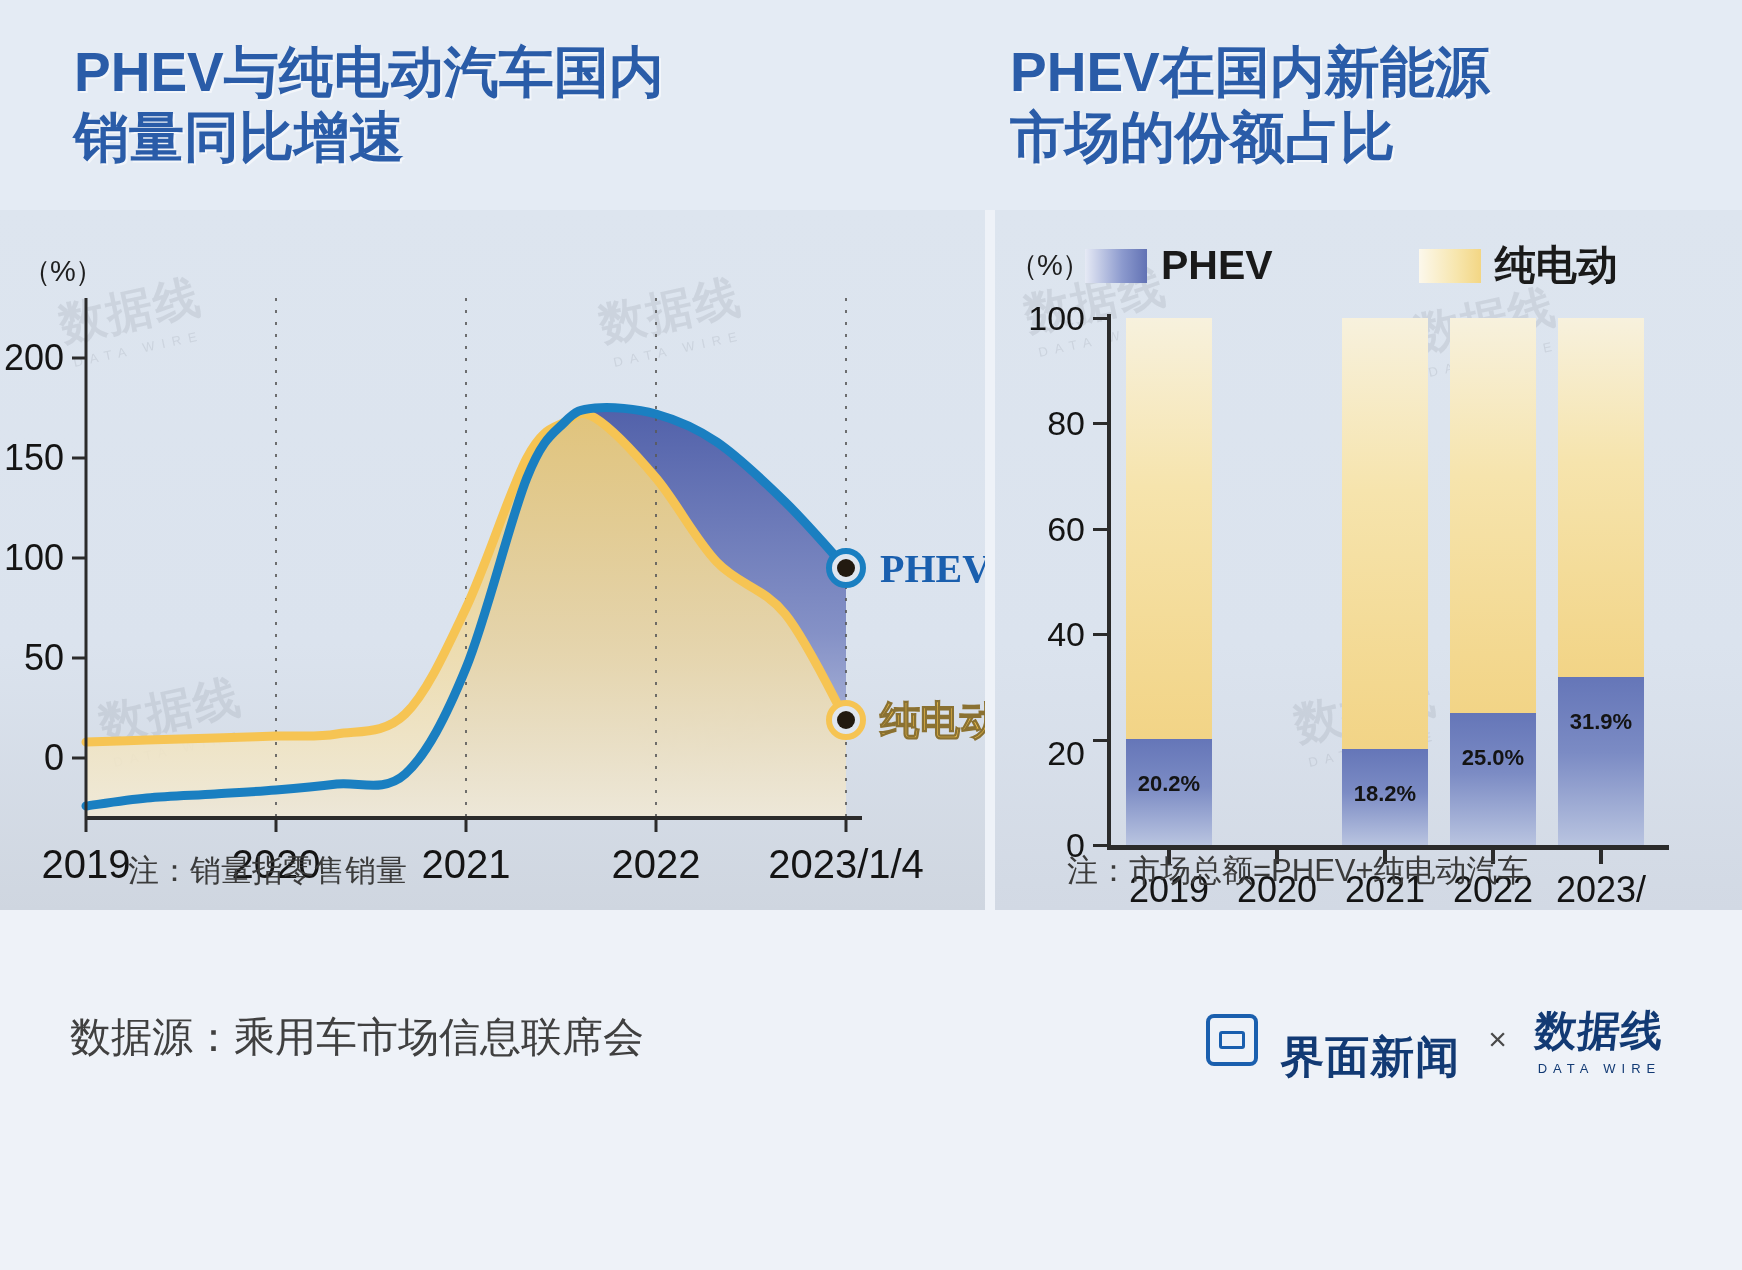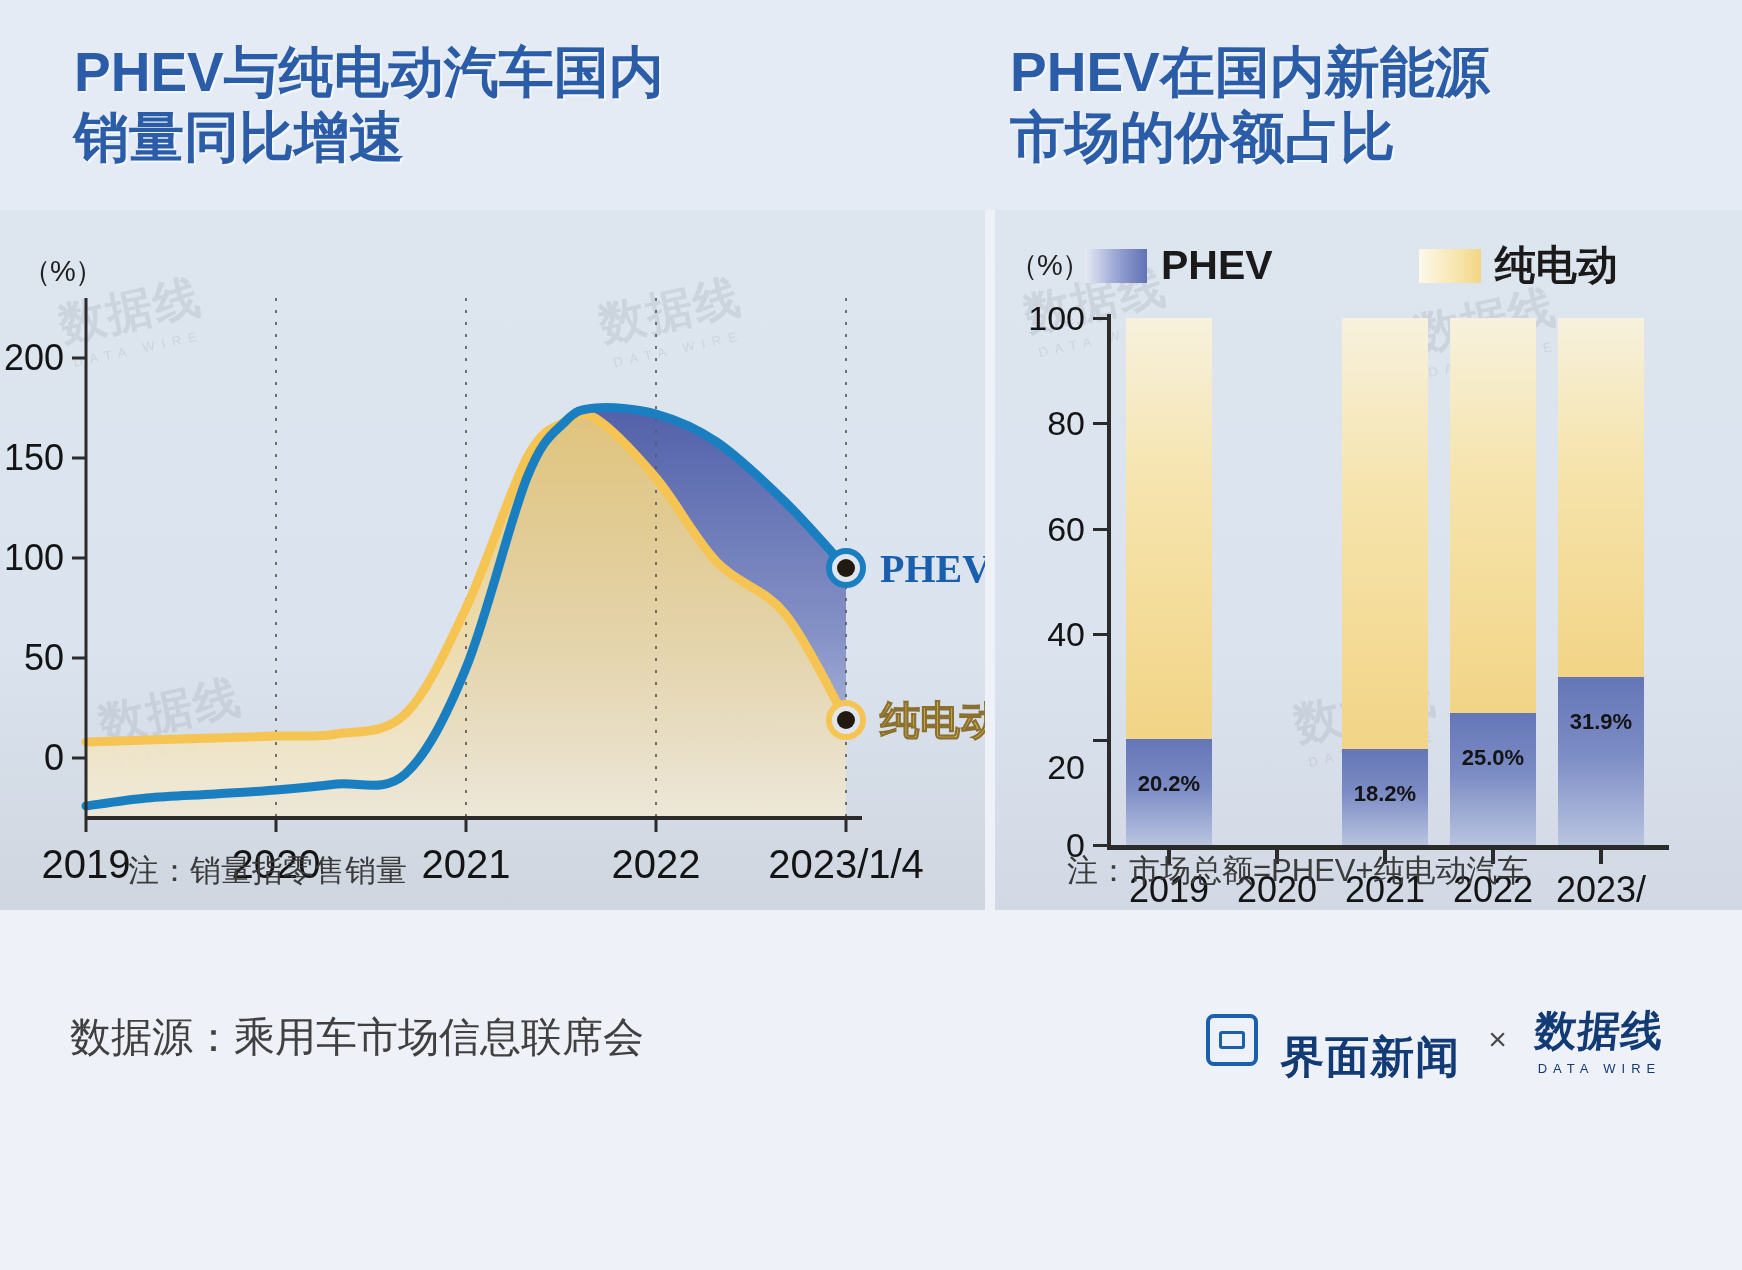--- a/index.html
+++ b/index.html
@@ -230,21 +230,21 @@
           <span class="legend-label">纯电动</span>
         </div>
       </div>
 
       <div id="rightPlotHost" style="position:absolute; left:0; top:0; width:747px; height:700px;">
           <div class="axisline" style="left:112px; top:104px; width:4px; height:535px;"></div>
           <div class="axisline" style="left:112px; top:635px; width:562px; height:5px;"></div>
           <div class="tickmark" style="left:98px; top:634px;"></div>
           <div class="ytick" style="left:0px; top:635px;">0</div>
           <div class="tickmark" style="left:98px; top:528.6px;"></div>
-          <div class="ytick" style="left:0px; top:557px;padding-left:12px;">20</div>
+          <div class="ytick" style="left:0px; top:543px;padding-left:12px;">20</div>
           <div class="tickmark" style="left:98px; top:423.2px;"></div>
           <div class="ytick" style="left:0px; top:424.2px;">40</div>
           <div class="tickmark" style="left:98px; top:317.8px;"></div>
           <div class="ytick" style="left:0px; top:318.8px;">60</div>
           <div class="tickmark" style="left:98px; top:212.39999999999998px;"></div>
           <div class="ytick" style="left:0px; top:213.39999999999998px;">80</div>
           <div class="tickmark" style="left:98px; top:107px;"></div>
           <div class="ytick" style="left:0px; top:108px;">100</div>
           <div class="bar-group" style="left:130.8px; top:108px; width:86.4px; height:527px;">
             <div class="bar-bev" style="top:0; height:420.546px;"></div>

